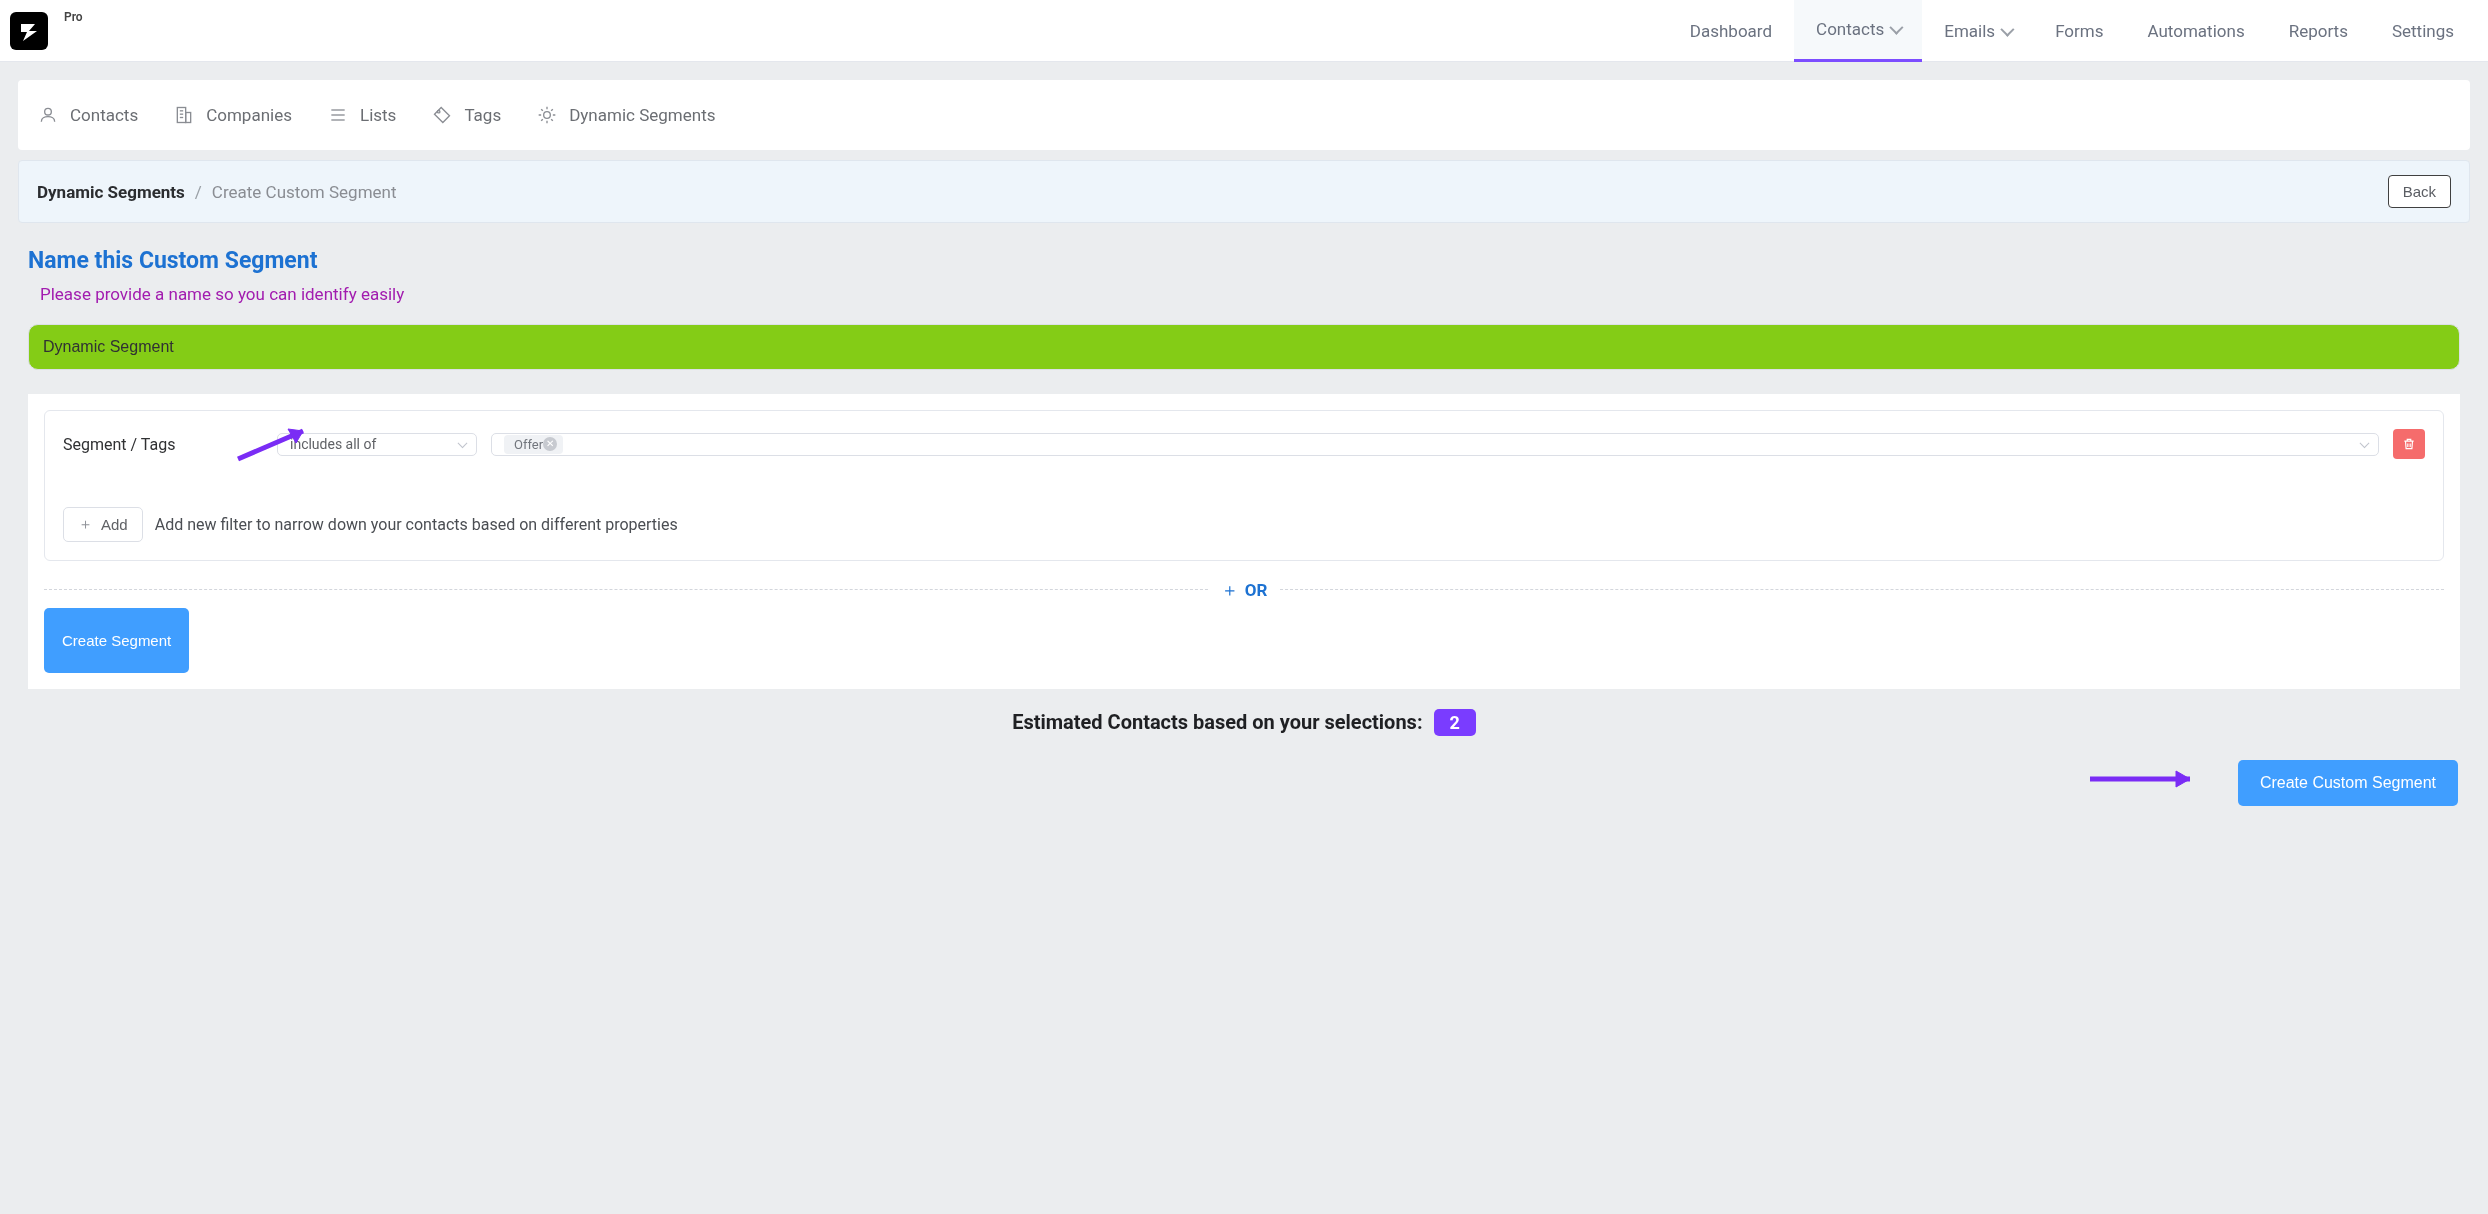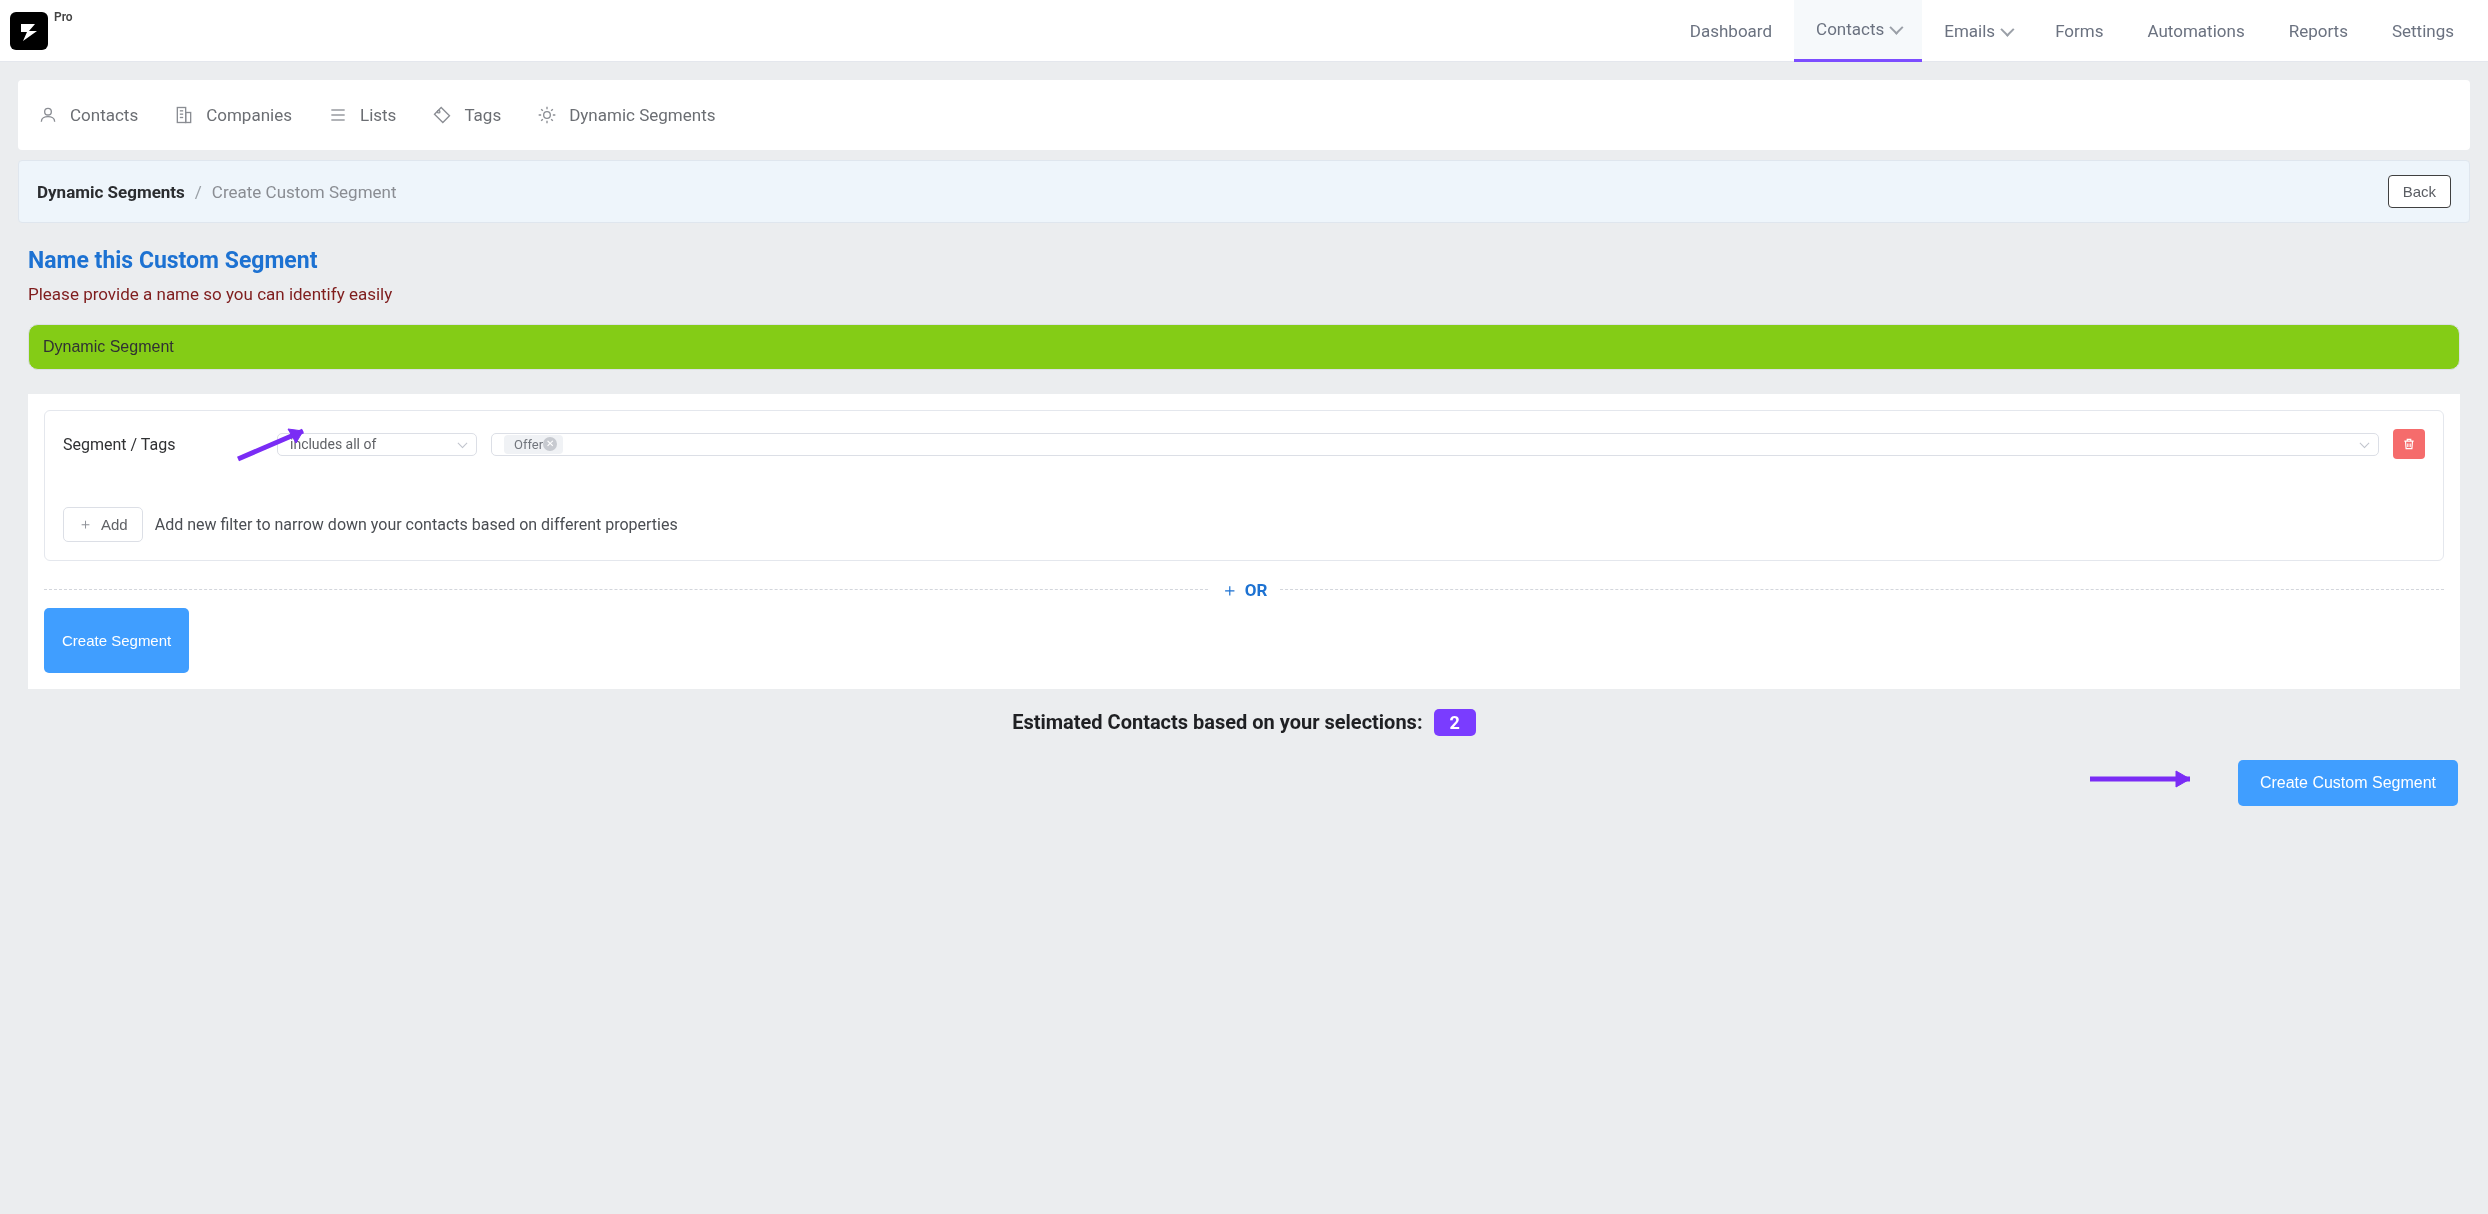--- a/index.html
+++ b/index.html
@@ -11,21 +11,21 @@
   }
   
   .topnav {
     background: #fff;
     display: flex;
     align-items: center;
     height: 62px;
     padding: 0 12px 0 10px;
     border-bottom: 1px solid #e4e7ed;
   }
-  .logo-block { display: flex; align-items: flex-start; gap: 6px; }
+  .logo-block { display: flex; align-items: flex-start; gap: 16px; }
   .logo {
     width: 38px; height: 38px;
     background: #000; border-radius: 6px;
     display: flex; align-items: center; justify-content: center;
   }
   .logo svg { width: 24px; height: 24px; }
   .logo-pro { font-size: 12px; font-weight: 600; color: #444; margin-top: -2px;}
   .nav-spacer { flex: 1; }
   .nav-item {
     padding: 12px 22px;
@@ -83,21 +83,21 @@
   .crumb-sep { color: #9aa0a6; }
   .crumb-tail { color: #8a8d93; }
   .btn-back {
     background: #fff; border: 1px solid #404040; border-radius: 4px;
     padding: 7px 14px; font-size: 15px; color: #5a5d63; cursor: pointer;
   }
 
   
   .main { padding: 24px 10px 10px 10px; }
   .section-title { color: #1d72d2; font-size: 23px; font-weight: 700; }
-  .section-sub { color: #7f1d1d; font-size: 17px; margin-top: 10px; }
+  .section-sub { color: #a21caf; font-size: 17px; margin-top: 10px; margin-left: 12px; }
   .name-input {
     width: 100%; margin-top: 20px;
     border: 1px solid #dcdfe6; border-radius: 10px;
     padding: 13px 14px; font-size: 16px; color: #303133;
     background: #84cc16;
   }
 
   
   .filter-card {
     background: #fff; border-radius: 0;

